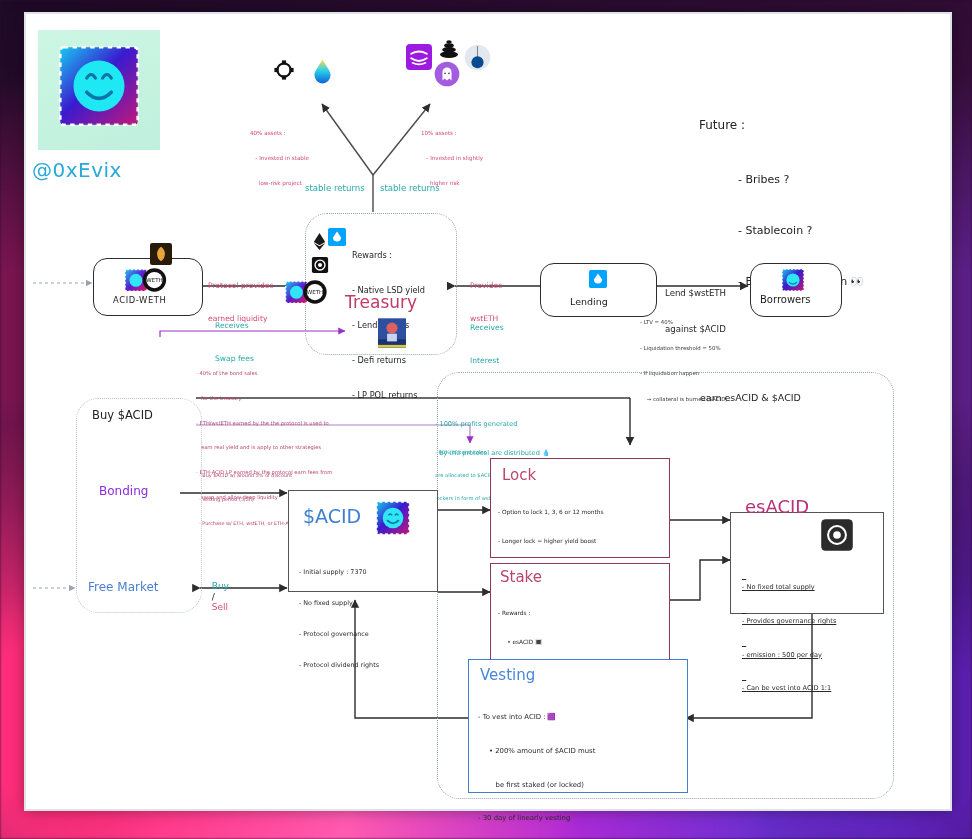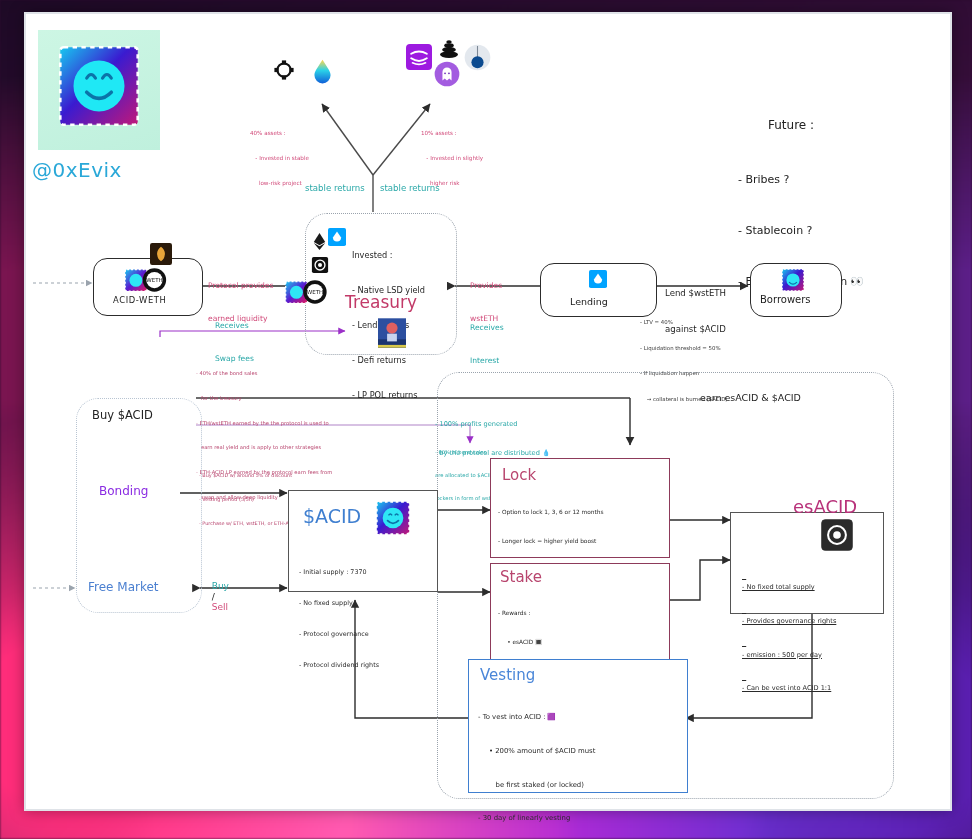--- a/index.html
+++ b/index.html
@@ -126,21 +126,21 @@
     </defs>
     <rect x="6" y="6" width="88" height="88" rx="4" fill="url(#g1)" stroke="#ffffff" stroke-width="3" stroke-dasharray="5 5"></rect>
     <circle cx="50" cy="50" r="29" fill="#1fe8f5"></circle>
     <path d="M36,41 q5,-8 10,0" stroke="#0b74a8" stroke-width="3.5" fill="none" stroke-linecap="round"></path>
     <path d="M54,41 q5,-8 10,0" stroke="#0b74a8" stroke-width="3.5" fill="none" stroke-linecap="round"></path>
     <path d="M36,57 q14,14 28,0" stroke="#0b74a8" stroke-width="4" fill="none" stroke-linecap="round"></path>
   </svg>
 </div>
 <div id="handle">@0xEvix</div>
 
-<div class="t md" style="left:768px;top:118px;color:#222;font-size:12px;">Future :</div>
+<div class="t md" style="left:699px;top:118px;color:#222;font-size:12px;">Future :</div>
 <div class="t" style="left:738px;top:137px;font-size:11px;color:#222;line-height:1.55;">
   <div>- Bribes ?</div>
   <div>- Stablecoin ?</div>
   <div>- ETH 10k Marathon 👀</div>
 </div>
 
 <svg class="icoimg" style="left:272px;top:58px;width:24px;height:24px;" viewBox="0 0 40 40">
   <circle cx="20" cy="20" r="11" fill="none" stroke="#111" stroke-width="3.4"></circle>
   <rect x="16.5" y="4" width="7" height="7" fill="#111"></rect>
     <rect x="16.5" y="29" width="7" height="7" fill="#111"></rect>
@@ -217,21 +217,21 @@
         <stop offset="100%" stop-color="#e01860"></stop>
   </linearGradient>
     </defs>
   <rect x="1" y="4" width="33" height="33" rx="3" fill="url(#pg)" stroke="#fff" stroke-width="2" stroke-dasharray="3 3"></rect>
   <circle cx="17.5" cy="20.5" r="10" fill="#2ee6f5"></circle>
   <circle cx="46" cy="20" r="18" fill="#111"></circle>
     <circle cx="46" cy="20" r="12.5" fill="#fff"></circle>
   <text x="46" y="23.5" font-size="8.5" text-anchor="middle" fill="#111" font-family="DejaVu Sans">WETH</text>
 </svg>
 <div class="t" style="left:352px;top:227px;font-size:8.2px;color:#1f1f1f;line-height:1.42;">
-  <div>Invested :</div>
+  <div>Rewards :</div>
   <div>- Native LSD yield</div>
   <div>- Lend returns</div>
   <div>- Defi returns</div>
   <div>- LP POL returns</div>
 </div>
 <div class="t hdr treasury" style="left:345px;top:292px;">Treasury</div>
 <svg class="icoimg" style="left:378px;top:318px;width:28px;height:30px;" viewBox="0 0 40 42">
   <rect width="40" height="42" fill="#2c4fa0"></rect>
   <rect y="30" width="40" height="12" fill="#1b3470"></rect>
   <circle cx="20" cy="14" r="8" fill="#e06060"></circle>
@@ -381,21 +381,21 @@
   <div>     • 200% amount of $ACID must</div>
   <div>        be first staked (or locked)</div>
   <div>- 30 day of linearly vesting</div>
   
   
   
   
 </div>
 
 <div class="sqbox" style="left:730px;top:512px;width:152px;height:100px;"></div>
-<div class="t hdr esacid" style="left:745px;top:496px;font-size:18px;margin-left:48px;">esACID</div>
+<div class="t hdr esacid" style="left:745px;top:496px;font-size:18px;">esACID</div>
 <svg class="icoimg" style="left:820px;top:518px;width:34px;height:34px;" viewBox="0 0 40 40">
   <rect x="2" y="2" width="36" height="36" rx="4" fill="#2b2b2b" stroke="#2b2b2b"></rect>
   <circle cx="20" cy="20" r="10.5" fill="none" stroke="#fff" stroke-width="2.4"></circle>
   <circle cx="20" cy="20" r="4.5" fill="#fff"></circle>
 </svg>
 <div class="t" style="left:742px;top:560px;font-size:6.6px;color:#2a2a2a;line-height:1.7;text-decoration:underline;">
   <div>- No fixed total supply</div>
   <div>- Provides governance rights</div>
   <div>- emission : 500 per day</div>
   <div>- Can be vest into ACID 1:1</div>

